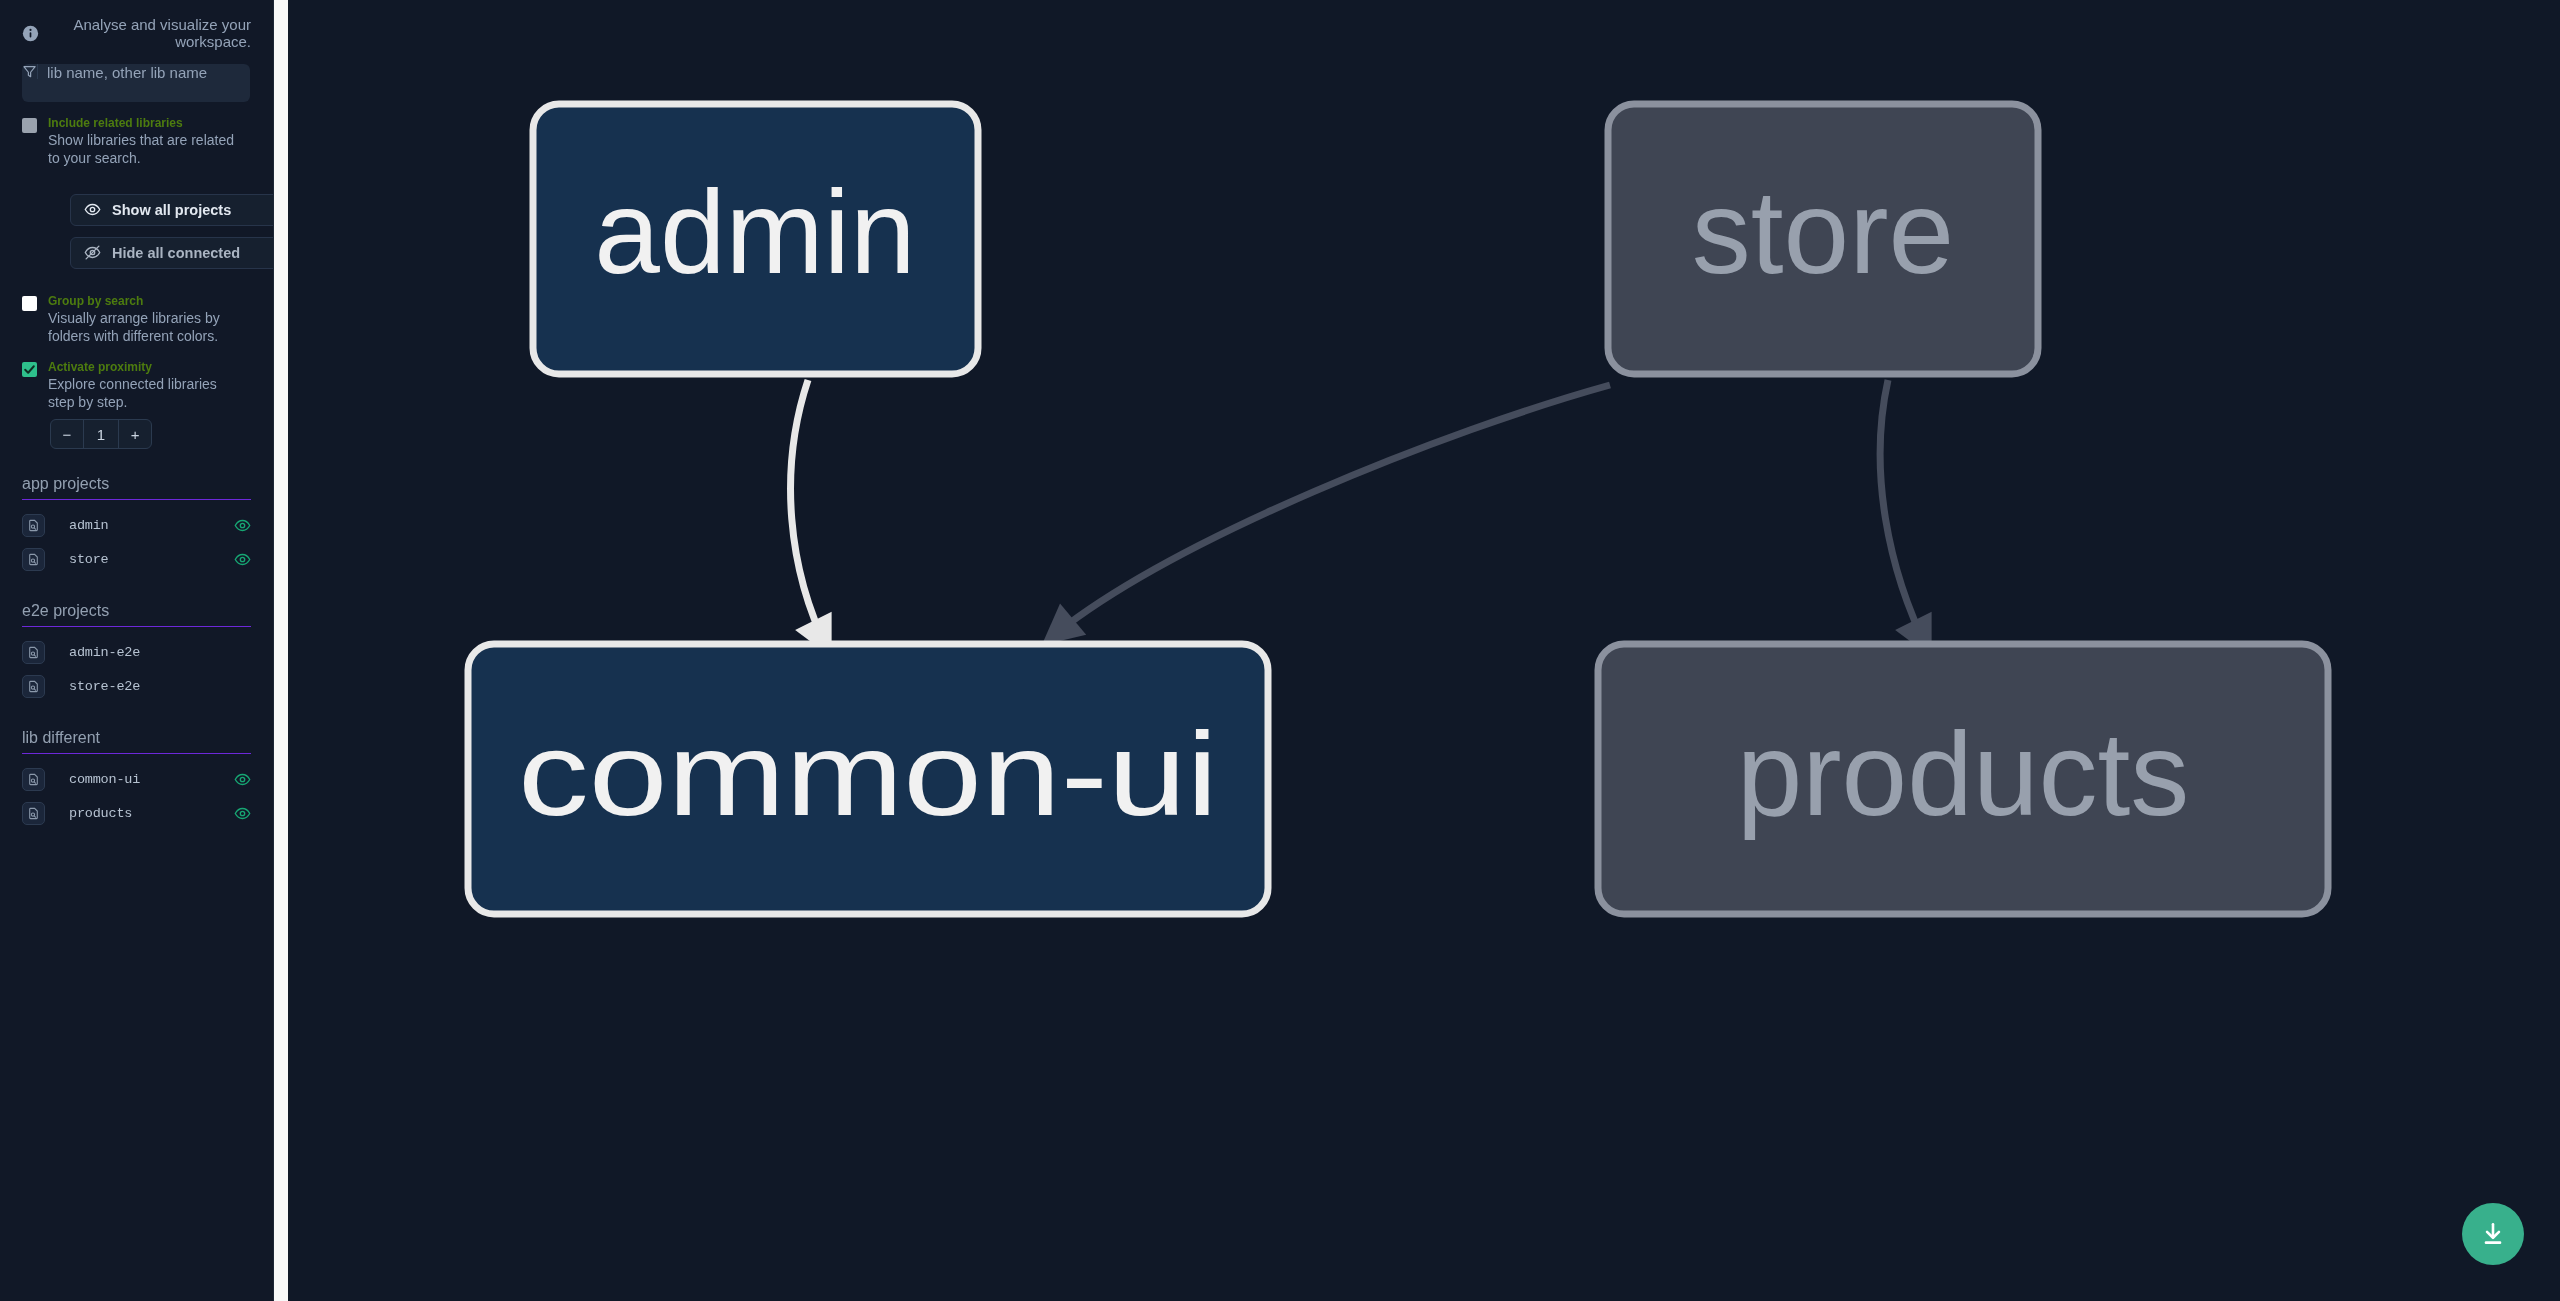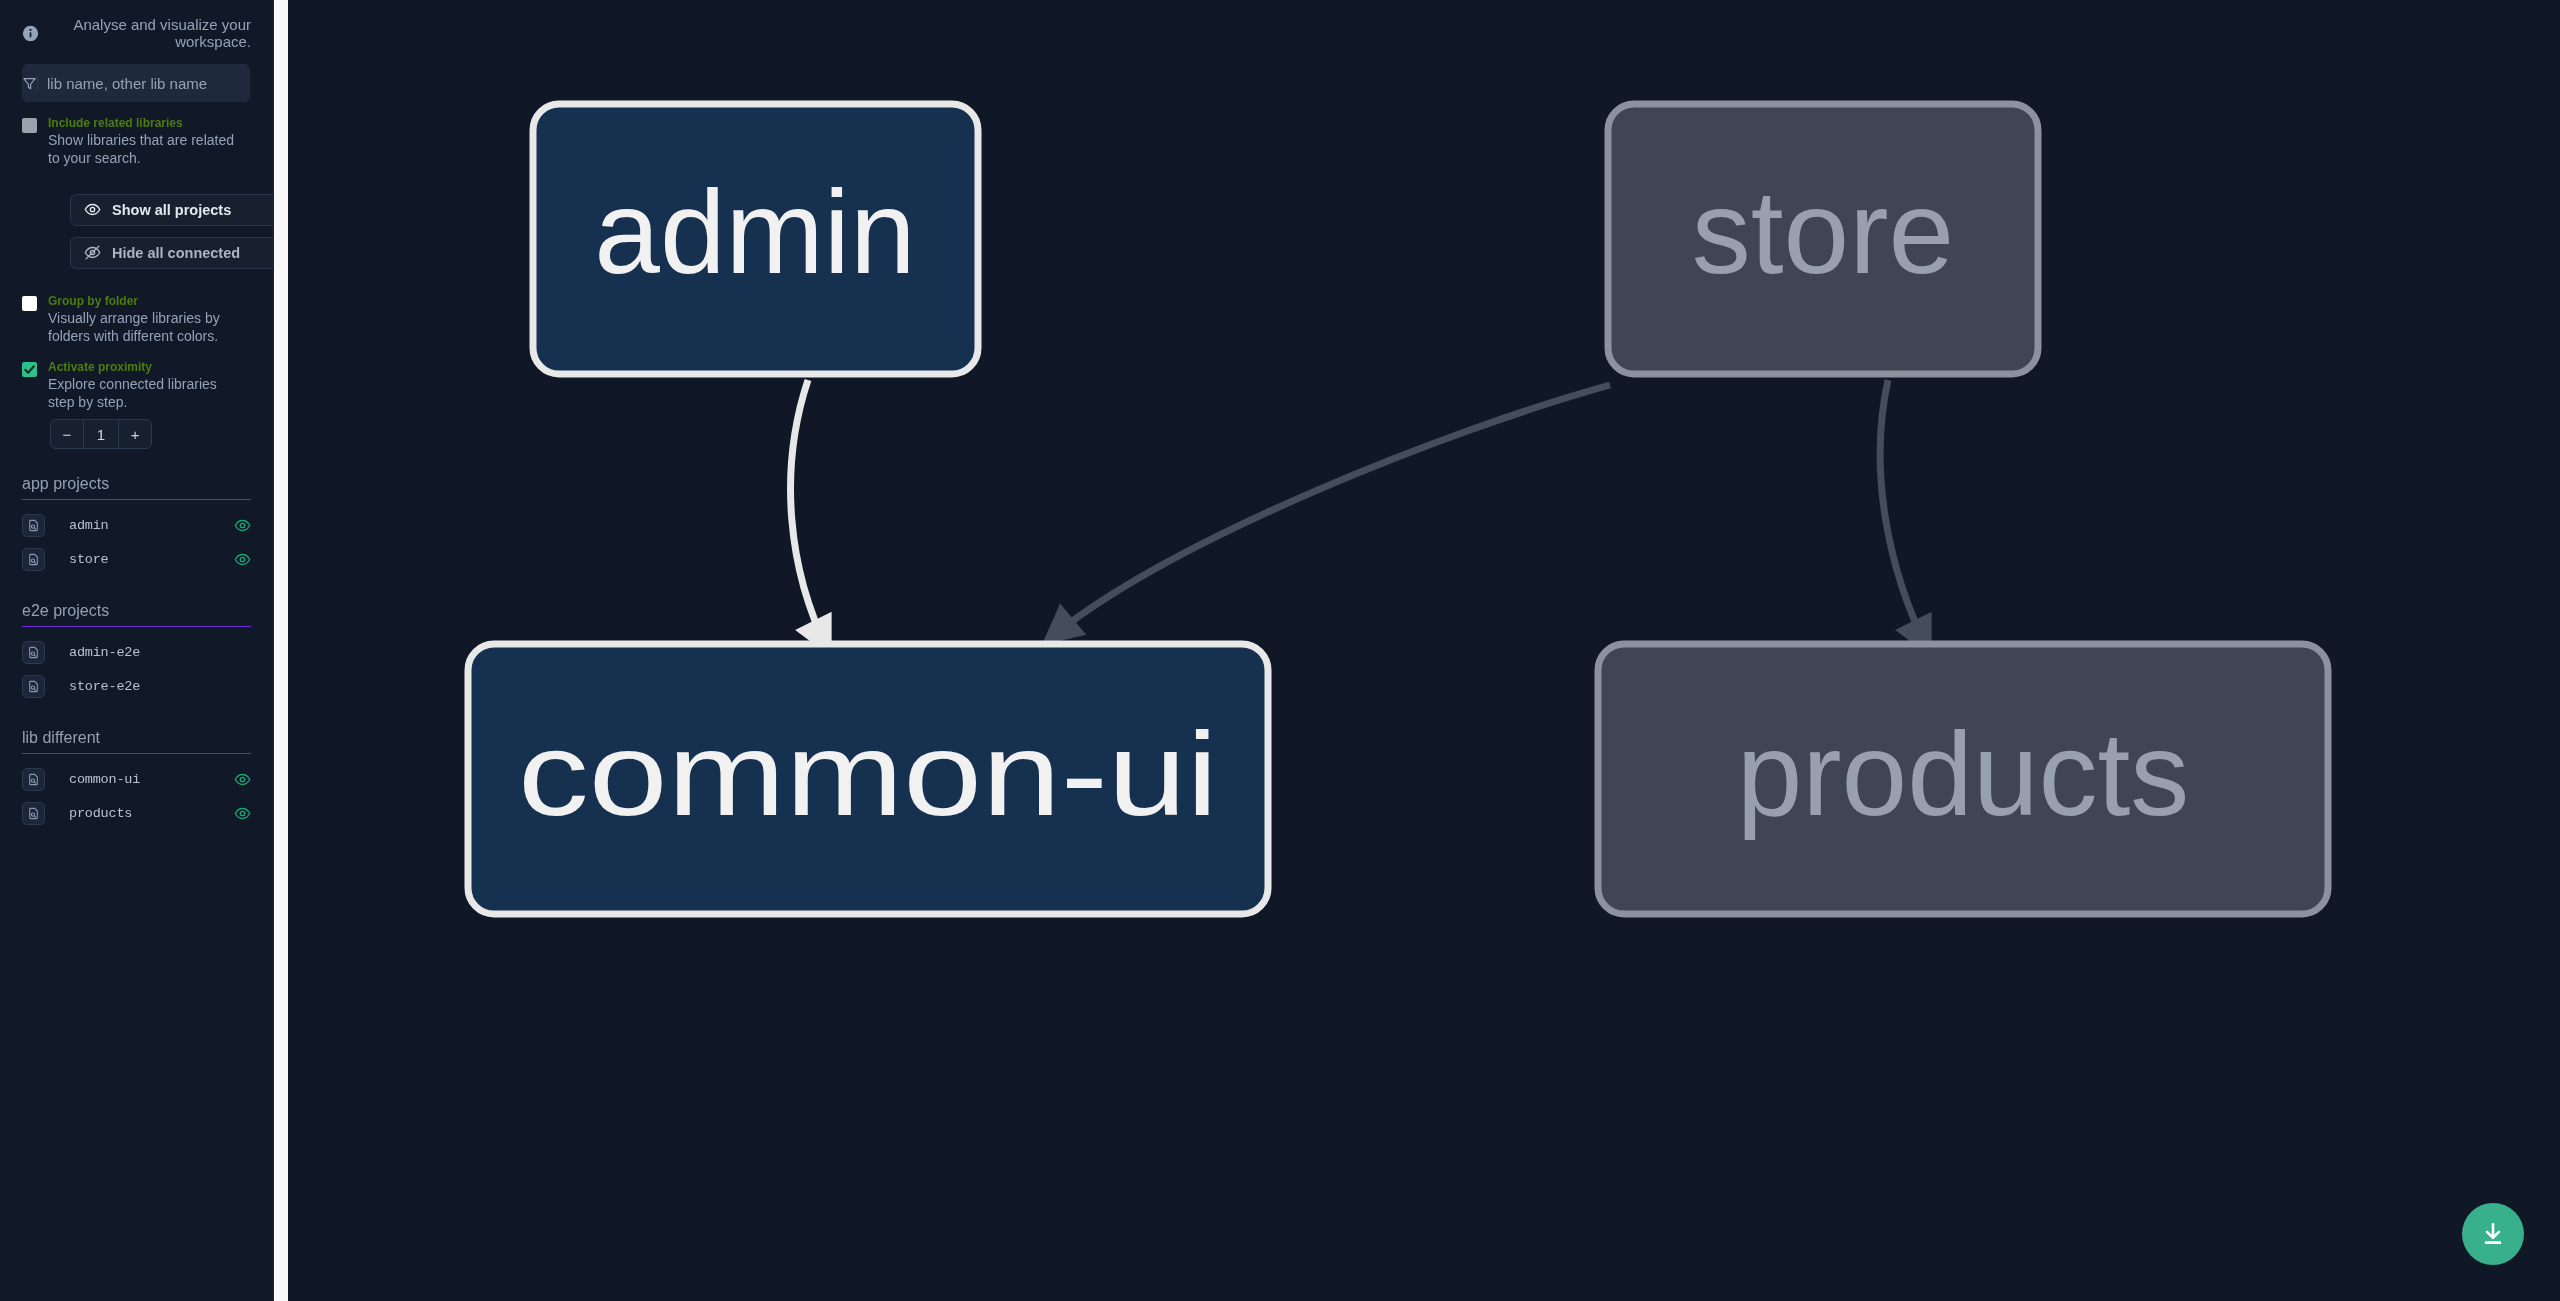--- a/index.html
+++ b/index.html
@@ -48,21 +48,21 @@
   .sb-tagline {
     display: flex; align-items: center; gap: 10px;
     padding: 16px 22px 14px 22px;
     color: #94a3b8; font-size: 15px; text-align: right;
   }
   .info-icon { width: 17px; height: 17px; flex: 0 0 17px; }
 
   .sb-body { padding: 0 22px; }
 
   .search-box {
-    display: flex; align-items: center;
+    display: flex; align-items: flex-start;
     height: 38px; width: 228px;
     background: #1e293b; border-radius: 6px;
     overflow: hidden; margin-bottom: 14px;
   }
   .search-icon-wrap {
     width: 32px; display: flex; align-items: center; justify-content: center;
     border-right: 1px solid #2b3a4f;
   }
   .funnel-icon { width: 15px; height: 15px; }
   .search-input {
@@ -217,21 +217,21 @@
           </svg>
         </span>
         <span>Hide all connected</span>
       </div>
 
       <div style="height:14px"></div>
 
       <div class="check-row">
         <span class="cbox white"></span>
         <span class="check-text">
-          <span class="check-title" style="display:block">Group by folder</span>
+          <span class="check-title" style="display:block">Group by search</span>
           <span class="check-desc" style="display:block">Visually arrange libraries by folders with different colors.</span>
         </span>
       </div>
 
       <div class="check-row" style="margin-bottom:2px">
         <span class="cbox green">
           <svg viewBox="0 0 24 24" fill="none" stroke="#0f2f24" stroke-width="3.6" stroke-linecap="round" stroke-linejoin="round">
             <polyline points="4,12.5 9.5,18 20,6"></polyline>
           </svg>
         </span>

